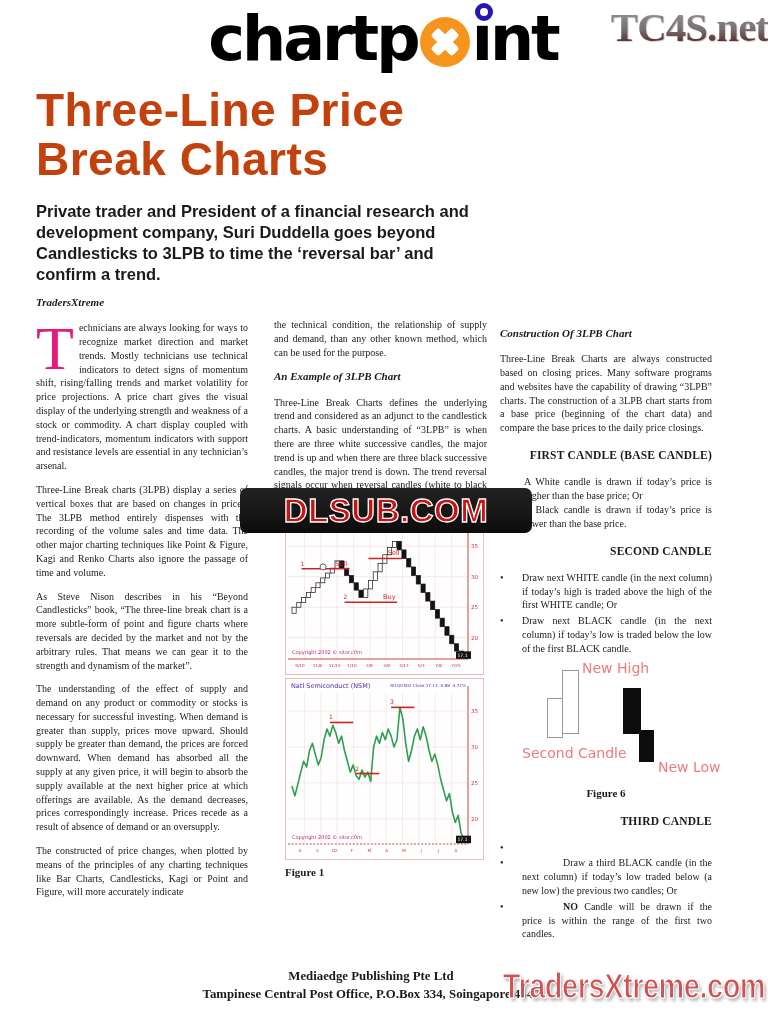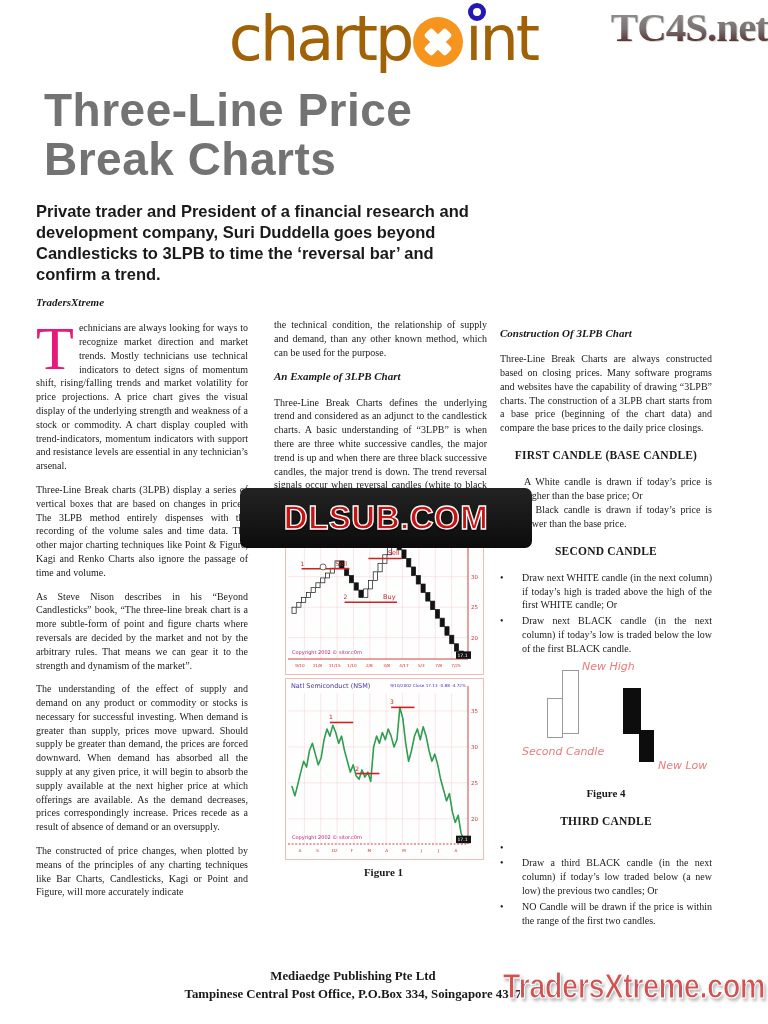--- a/index.html
+++ b/index.html
@@ -1,89 +1,89 @@
 <!DOCTYPE html>
 <html><head>
 <meta charset="utf-8">
 <style>
   html,body{margin:0;padding:0;background:#e8e8e8;}
   .page{position:relative;width:768px;height:1024px;background:#fff;overflow:hidden;
         font-family:"Liberation Serif",serif;color:#1a1a1a;}
 
   
   .logo-wrap{position:absolute;left:138px;top:2px;width:490px;text-align:center;
-             font-family:"DejaVu Sans",sans-serif;font-weight:normal;font-size:62px;
-             letter-spacing:-3px;color:#a16207;white-space:nowrap;}
+             font-family:"DejaVu Sans",sans-serif;font-weight:bold;font-size:62px;
+             letter-spacing:-3px;color:#000000;white-space:nowrap;}
   .logo-disc{display:inline-block;position:relative;width:50px;height:50px;border-radius:50%;
              background:#f7941d;vertical-align:baseline;top:7px;margin:0 2px;}
   .logo-disc i{position:absolute;left:50%;top:50%;width:30px;height:11px;background:#fff;
                border-radius:3px;}
   .logo-disc i.a{transform:translate(-50%,-50%) rotate(45deg);}
   .logo-disc i.b{transform:translate(-50%,-50%) rotate(-45deg);}
   .logo-int{position:relative;display:inline-block;}
   .logo-int::before{content:"";position:absolute;left:3px;top:1px;width:8px;height:8px;
                     border:5px solid #2318b5;border-radius:50%;}
   .tc4s{position:absolute;top:3px;right:0;z-index:20;
         font-family:Liberation Serif, serif;font-weight:900;font-size:41px;letter-spacing:-1px;
         background:linear-gradient(180deg,#929292 15%,#787070 55%,#5c3434 80%,#482424);
         -webkit-background-clip:text;background-clip:text;color:transparent;
         filter:drop-shadow(1px 1px 0 #d5d5d5);}
 
   
-  .title{position:absolute;left:44px;top:86px;font-family:"Liberation Sans",sans-serif;
-         font-weight:800;font-size:46px;line-height:1.07;letter-spacing:.5px;color:#737373;}
+  .title{position:absolute;left:36px;top:86px;font-family:"Liberation Sans",sans-serif;
+         font-weight:800;font-size:46px;line-height:1.07;letter-spacing:.5px;color:#c2410c;}
   .subtitle{position:absolute;left:36px;top:201px;width:458px;
             font-family:"Liberation Sans",sans-serif;font-weight:bold;font-size:16.5px;line-height:1.27;}
 
   
   .col{position:absolute;top:295px;width:212px;font-size:10px;line-height:1.38;
        text-align:justify;}
   .col-1{left:36px;}
   .col-2{left:274px;width:213px;padding-top:23px;}
   .col-3{left:500px;width:212px;padding-top:31px;}
   .col p{margin:0 0 10px;}
   .ital-h{font-style:italic;font-weight:bold;font-size:11px;margin:0 0 11px;text-align:left;}
   .ital-h.mid{margin-top:8px;}
-  .caps-h{font-weight:bold;font-size:11.5px;margin:13px 0 11px;text-align:center;letter-spacing:.2px;}
+  .caps-h{font-weight:bold;font-size:11.5px;margin:13px 0 11px;text-align:right;letter-spacing:.2px;}
   .dropcap{float:left;font-size:62px;line-height:48px;color:#e8197d;font-weight:normal;
            margin:3px 5px 0 0;}
   .indent-item{padding-left:24px;margin:0 0 1px;}
   .bullet{display:flex;margin:0 0 2px;}
   .bullet .dot{width:22px;flex:0 0 22px;}
   .bullet .btxt{flex:1;}
-  .bold{font-weight:normal;}
+  .bold{font-weight:bold;margin-left:41px;}
 
   
   .figure1{margin:7px 0 0 11px;width:197px;}
   .chart-box{display:block;background:#fffefe;border:1px solid #eebcbc;margin-bottom:3px;}
-  .fig-caption{text-align:center;font-weight:bold;font-size:11px;margin-top:5px;}
+  .fig-caption{text-align:left;font-weight:bold;font-size:11px;margin-top:5px;}
 
   
   .figure2{position:relative;height:118px;margin:6px 0 0;}
   .f2-rect{position:absolute;box-sizing:border-box;}
   .f2-white{background:#fff;border:1.5px solid #9a9a9a;}
   .f2-black{background:#0d0d0d;}
-  .f2-label{position:absolute;font-family:"DejaVu Sans",sans-serif;font-size:11px;
-            color:#ec7b7b;white-space:nowrap;font-style:italic;}
+  .f2-label{position:absolute;font-family:"DejaVu Sans",sans-serif;font-size:14px;
+            color:#ec7b7b;white-space:nowrap;}
   .fig2-caption{text-align:center;font-weight:bold;font-size:11px;margin:6px 0 2px;}
 
   
-  .dlsub{position:absolute;left:240px;top:488px;width:292px;height:60px;z-index:30;
+  .dlsub{position:absolute;left:240px;top:488px;width:292px;height:45px;z-index:30;
          background:linear-gradient(180deg,#232323,#0c0c0c);border-radius:7px;
          display:flex;align-items:center;justify-content:center;}
   .dlsub span{font-family:"Liberation Sans",sans-serif;font-weight:900;font-size:33px;
               letter-spacing:.5px;color:#c51414;-webkit-text-stroke:1.3px #fff;
               text-shadow:0 2px 2px rgba(0,0,0,.55);}
   .traders{position:absolute;left:499px;top:970px;width:270px;z-index:30;text-align:center;
            font-family:"Liberation Sans",sans-serif;font-weight:900;font-size:29px;
            letter-spacing:-.5px;color:#d05252;-webkit-text-stroke:1px #fff;
            text-shadow:2px 3px 3px #b3b3b3;transform:scaleY(1.18);white-space:nowrap;}
 
   
-  .footer{position:absolute;left:28px;top:968px;width:650px;text-align:center;
+  .footer{position:absolute;left:46px;top:968px;width:650px;text-align:center;
           font-size:12.8px;font-weight:bold;line-height:1.4;}
 </style>
 </head>
 <body>
 
 <div class="page">
 
   <div class="logo-wrap">
     <span>chartp</span><span class="logo-disc"><i class="a"></i><i class="b"></i></span><span class="logo-int">ınt</span>
   </div>
@@ -257,21 +257,21 @@
 
     <div class="figure2">
       <div class="f2-label" style="left:82px;top:-3px;">New High</div>
       <div class="f2-rect f2-white" style="left:62px;top:8px;width:17px;height:64px;"></div>
       <div class="f2-rect f2-white" style="left:47px;top:36px;width:16px;height:40px;"></div>
       <div class="f2-rect f2-black" style="left:123px;top:26px;width:18px;height:46px;"></div>
       <div class="f2-rect f2-black" style="left:139px;top:68px;width:15px;height:32px;"></div>
       <div class="f2-label" style="left:22px;top:82px;">Second Candle</div>
       <div class="f2-label" style="left:158px;top:96px;">New Low</div>
     </div>
-    <div class="fig2-caption">Figure 4</div>
+    <div class="fig2-caption">Figure 6</div>
 
     <div class="caps-h">THIRD CANDLE</div>
     <div class="bullet">
       <span class="dot">•</span>
     </div>
     <div class="bullet">
       <span class="dot">•</span>
       <span class="btxt"><span class="bold"></span><span>Draw a third BLACK candle (in the next column) if today’s low traded below (a new low) the previous two candles; Or</span></span>
     </div>
     <div class="bullet">

